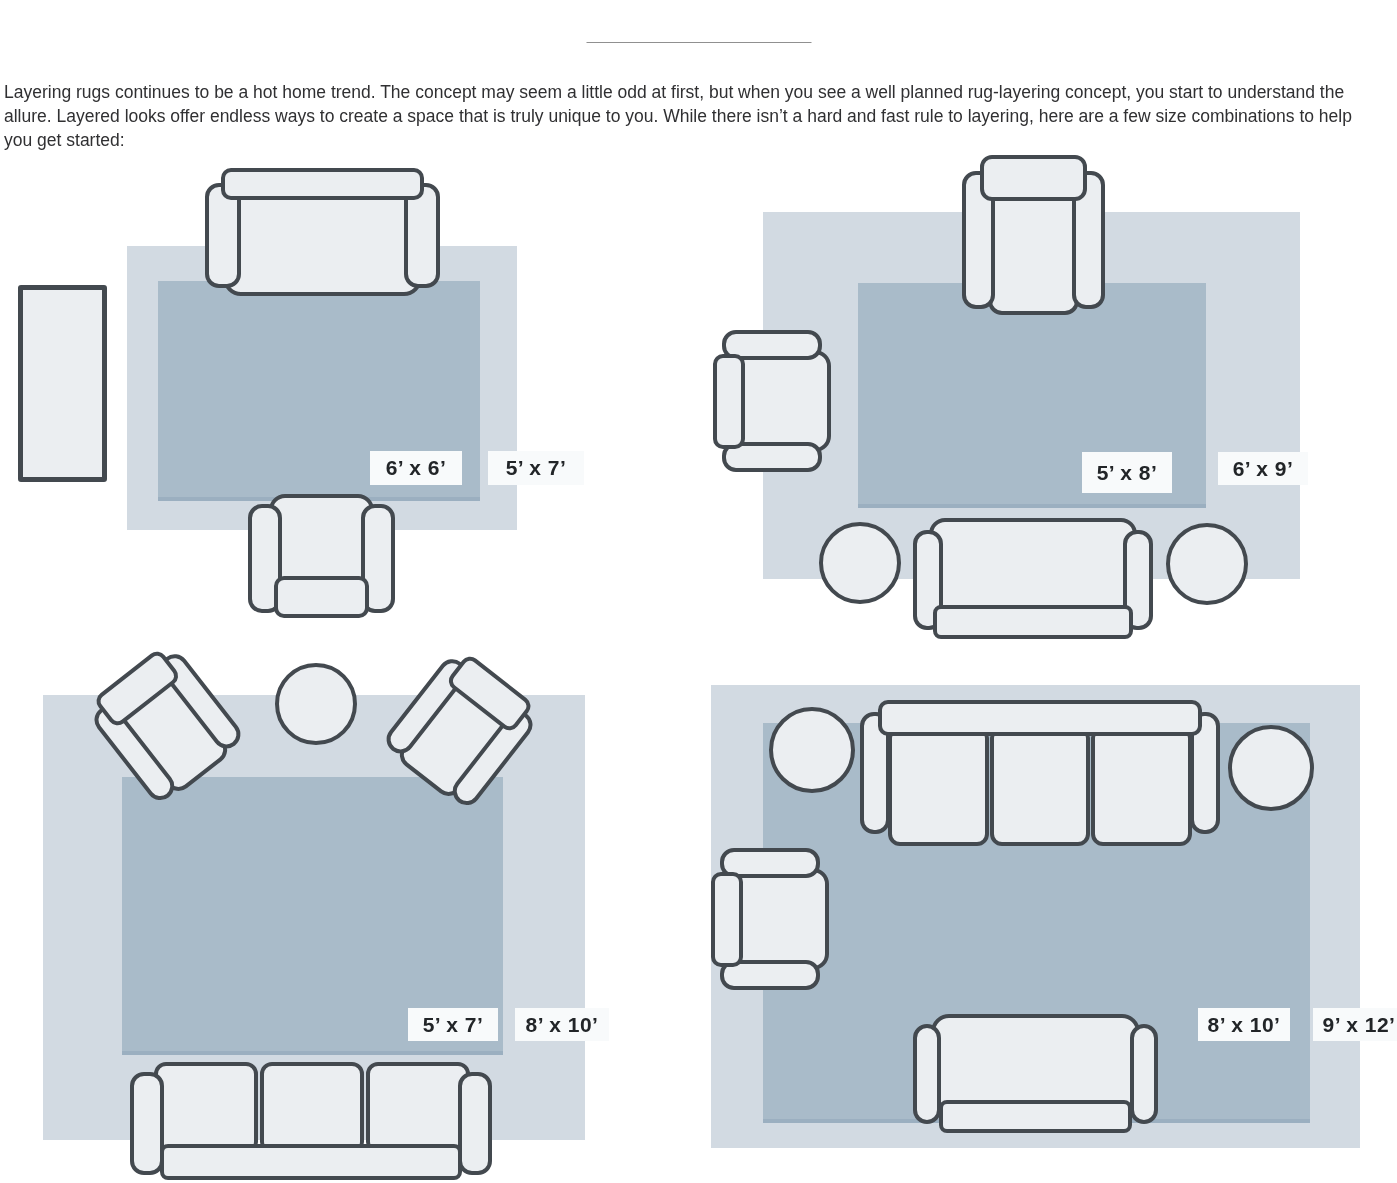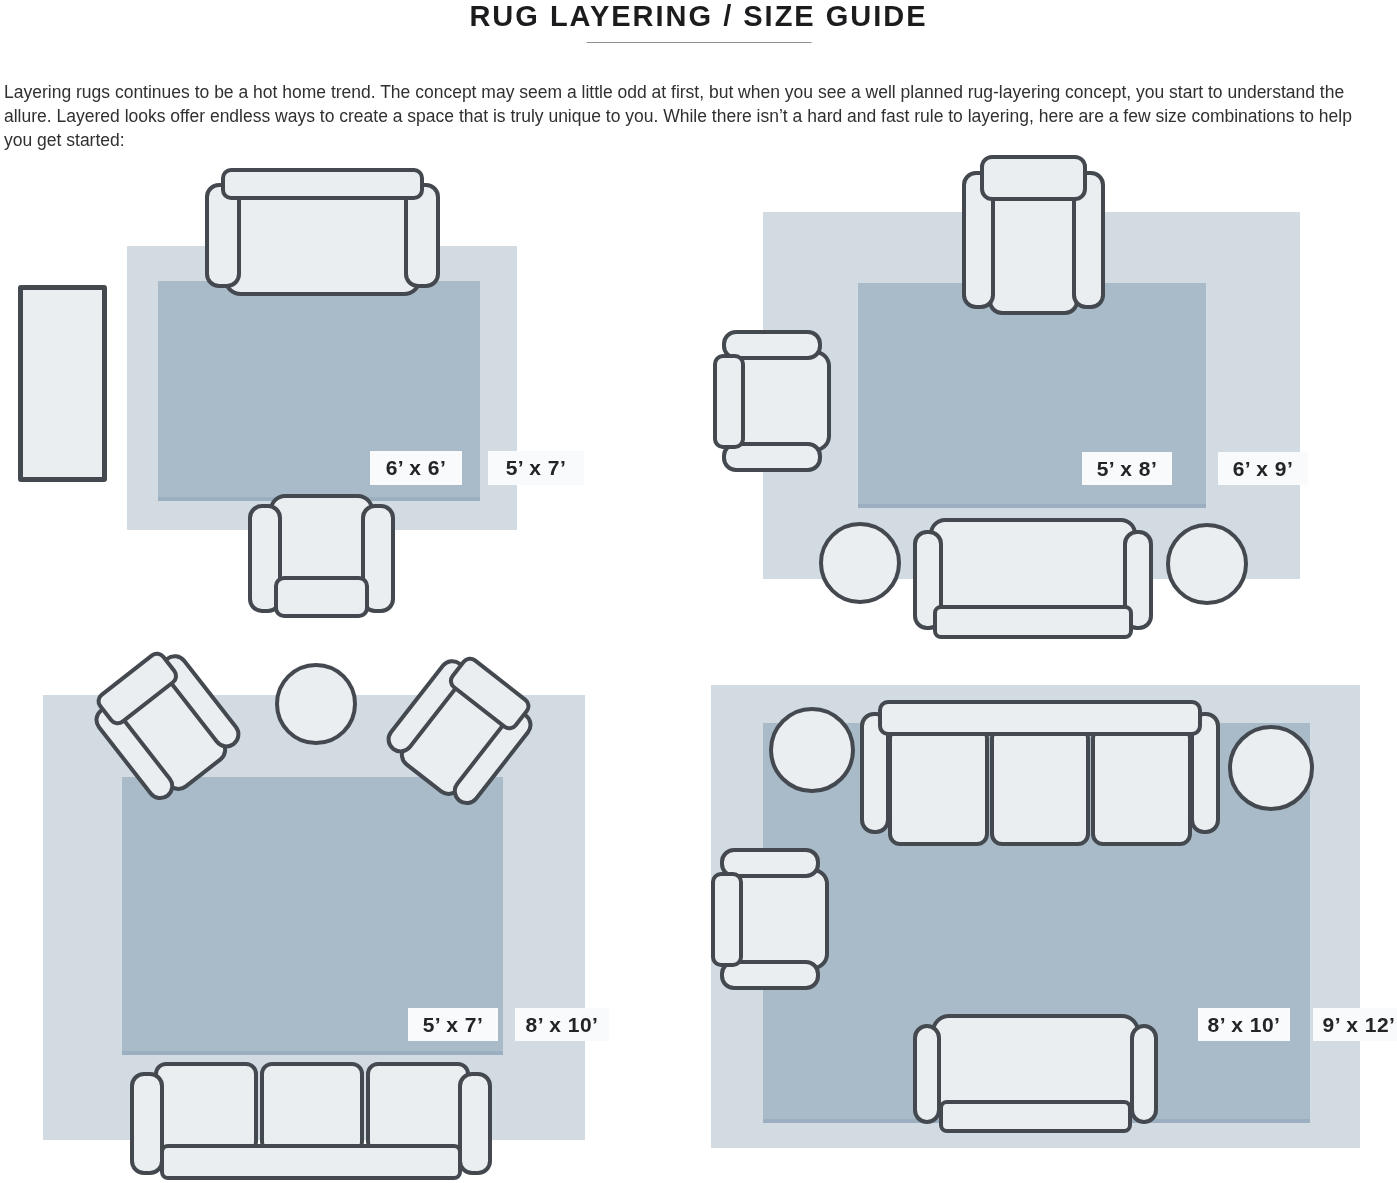--- a/index.html
+++ b/index.html
@@ -47,21 +47,20 @@
     position:absolute;z-index:5;display:flex;align-items:center;justify-content:center;
     background:var(--badge-bg);color:var(--badge-text);
     font-size:21px;font-weight:bold;letter-spacing:0.5px;white-space:nowrap;
   }
 </style>
 </head>
 <body>
 
 <div class="stage">
 
-  <h1 class="title">RUG LAYERING / SIZE GUIDE</h1>
   <div class="divider"></div>
   <p class="intro">Layering rugs continues to be a hot home trend. The concept may seem a little odd at first, but when you see a well planned rug-layering concept, you start to understand the allure. Layered looks offer endless ways to create a space that is truly unique to you. While there isn’t a hard and fast rule to layering, here are a few size combinations to help you get started:</p>
 
   <div class="layout">
     <div class="rug rug-light" style="left:127px;top:246px;width:390px;height:284px"></div>
     <div class="rug rug-dark" style="left:158px;top:281px;width:322px;height:220px"></div>
 
     <div class="furn" style="left:205px;top:168px;width:235px;height:128px">
       <div class="fp backc" style="left:16px;top:0;width:203px;height:32px"></div>
       <div class="fp arm" style="left:0;top:15px;width:36px;height:105px"></div>
@@ -103,21 +102,21 @@
     <div class="circle" style="left:819px;top:522px;width:82px;height:82px"></div>
     <div class="circle" style="left:1166px;top:523px;width:82px;height:82px"></div>
 
     <div class="furn" style="left:913px;top:518px;width:240px;height:121px">
       <div class="fp seat" style="left:16px;top:0;width:208px;height:93px;border-radius:16px 16px 10px 10px"></div>
       <div class="fp arm" style="left:0;top:12px;width:30px;height:100px"></div>
       <div class="fp arm" style="left:210px;top:12px;width:30px;height:100px"></div>
       <div class="fp backc" style="left:20px;top:87px;width:200px;height:34px;border-radius:8px"></div>
     </div>
 
-    <div class="badge" style="left:1082px;top:452px;width:90px;height:33px">5’ x 8’</div>
+    <div class="badge" style="left:1082px;top:452px;width:90px;height:41px">5’ x 8’</div>
     <div class="badge" style="left:1218px;top:452px;width:90px;height:33px">6’ x 9’</div>
   </div>
 
   <div class="layout">
     <div class="rug rug-light" style="left:43px;top:695px;width:542px;height:445px"></div>
     <div class="rug rug-dark" style="left:122px;top:777px;width:381px;height:278px"></div>
 
     <div class="furn" style="left:109px;top:660px;width:112px;height:128px;transform:rotate(-38deg)">
       <div class="fp backc" style="left:14px;top:0;width:84px;height:38px"></div>
       <div class="fp arm" style="left:0;top:12px;width:28px;height:112px"></div>

